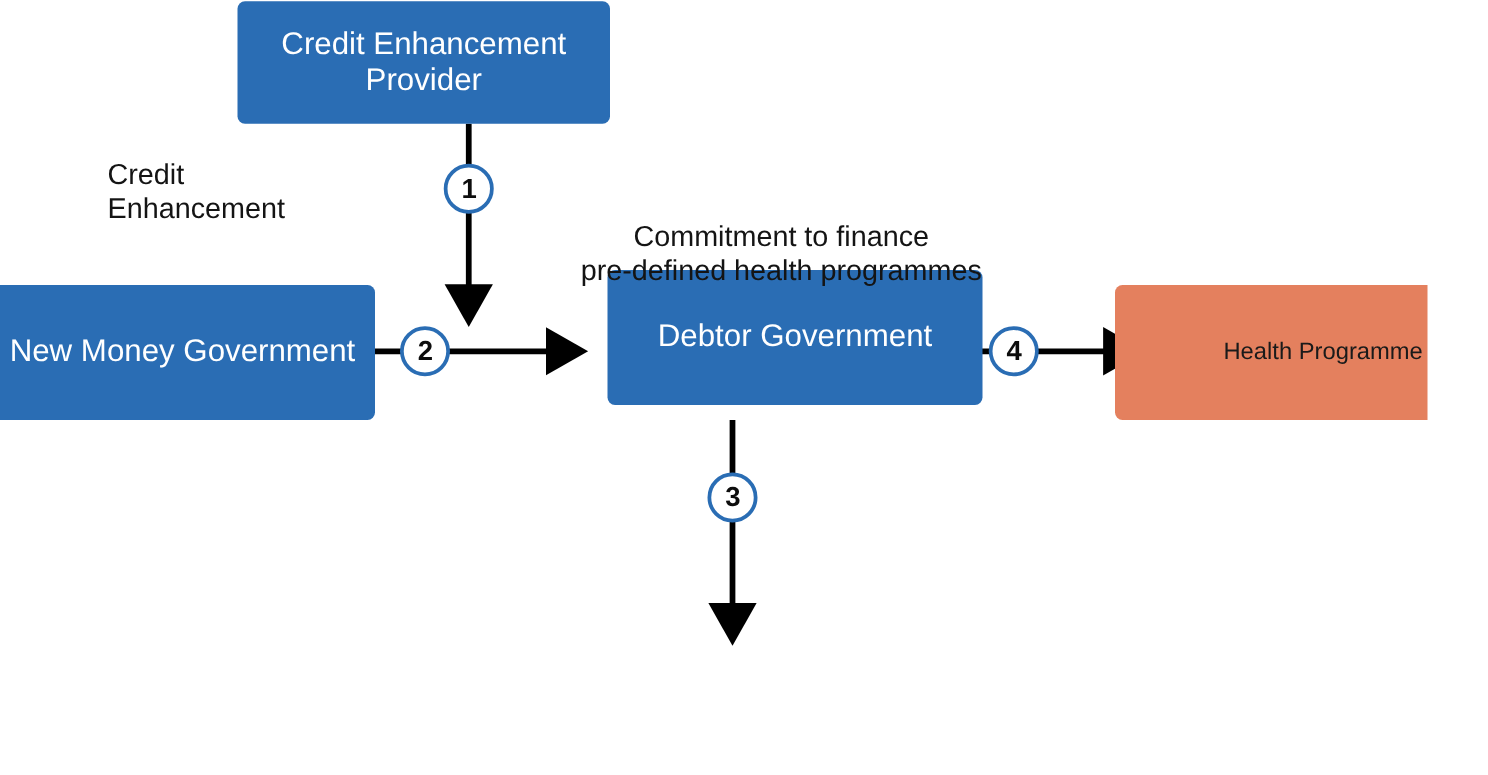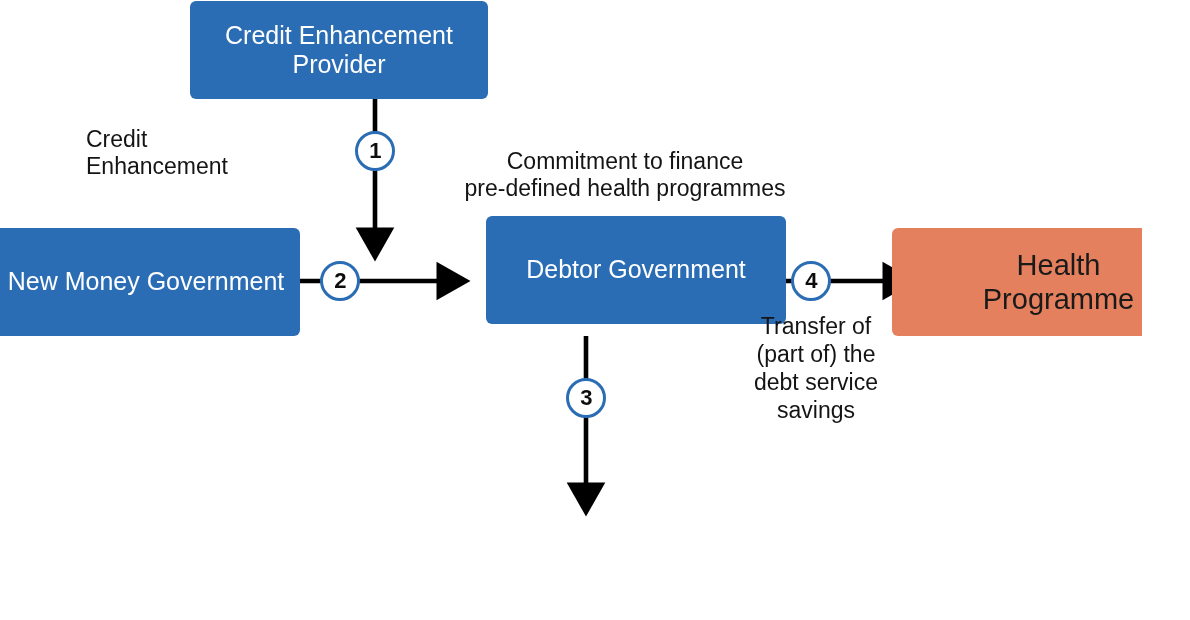--- a/index.html
+++ b/index.html
@@ -26,32 +26,32 @@
     border-radius:6px;
     display:flex;
     align-items:center;
     justify-content:center;
     text-align:center;
     line-height:1.18;
     box-sizing:border-box;
     padding:4px 10px;
   }
   .node-blue{ background:#2a6db4; color:#ffffff; font-size:25px; }
-  .node-orange{ background:#e4805e; color:#1a1a1a; font-size:29px;padding-left:46px; }
+  .node-orange{ background:#e4805e; color:#1a1a1a; font-size:19px;padding-left:46px; }
   .node span{ display:block; white-space:pre-line; }
 
   .edge-label{
     position:absolute;
     color:#141414;
     font-size:23px;
     line-height:1.16;
     white-space:pre-line;
   }
   .lbl-right{ text-align:left; }
-  .lbl-center{ text-align:center; }
+  .lbl-center{ text-align:center;margin-top:28px; }
 
   .badge{
     position:absolute;
     width:40px;
     height:40px;
     border-radius:50%;
     background:#ffffff;
     border:3.4px solid #2a6db4;
     box-sizing:border-box;
     display:flex;
@@ -103,24 +103,20 @@
 
 
   <div class="edge-label lbl-right" style="left:86px; top:126px; width:260px;">Credit
 Enhancement</div>
 
   <div class="edge-label lbl-center" style="left:425px; top:148px; width:400px;">Commitment to finance
 pre-defined health programmes</div>
 
 
 
-  <div class="edge-label lbl-center" style="left:747px; top:312px; width:138px; line-height:1.22;">Transfer of
-(part of) the
-debt service
-savings</div>
 
   <div class="badge" style="left:355px; top:131px;">
     <span>1</span>
   </div>
 
   <div class="badge" style="left:320px; top:261px;">
     <span>2</span>
   </div>
 
   <div class="badge" style="left:566px; top:378px;">

